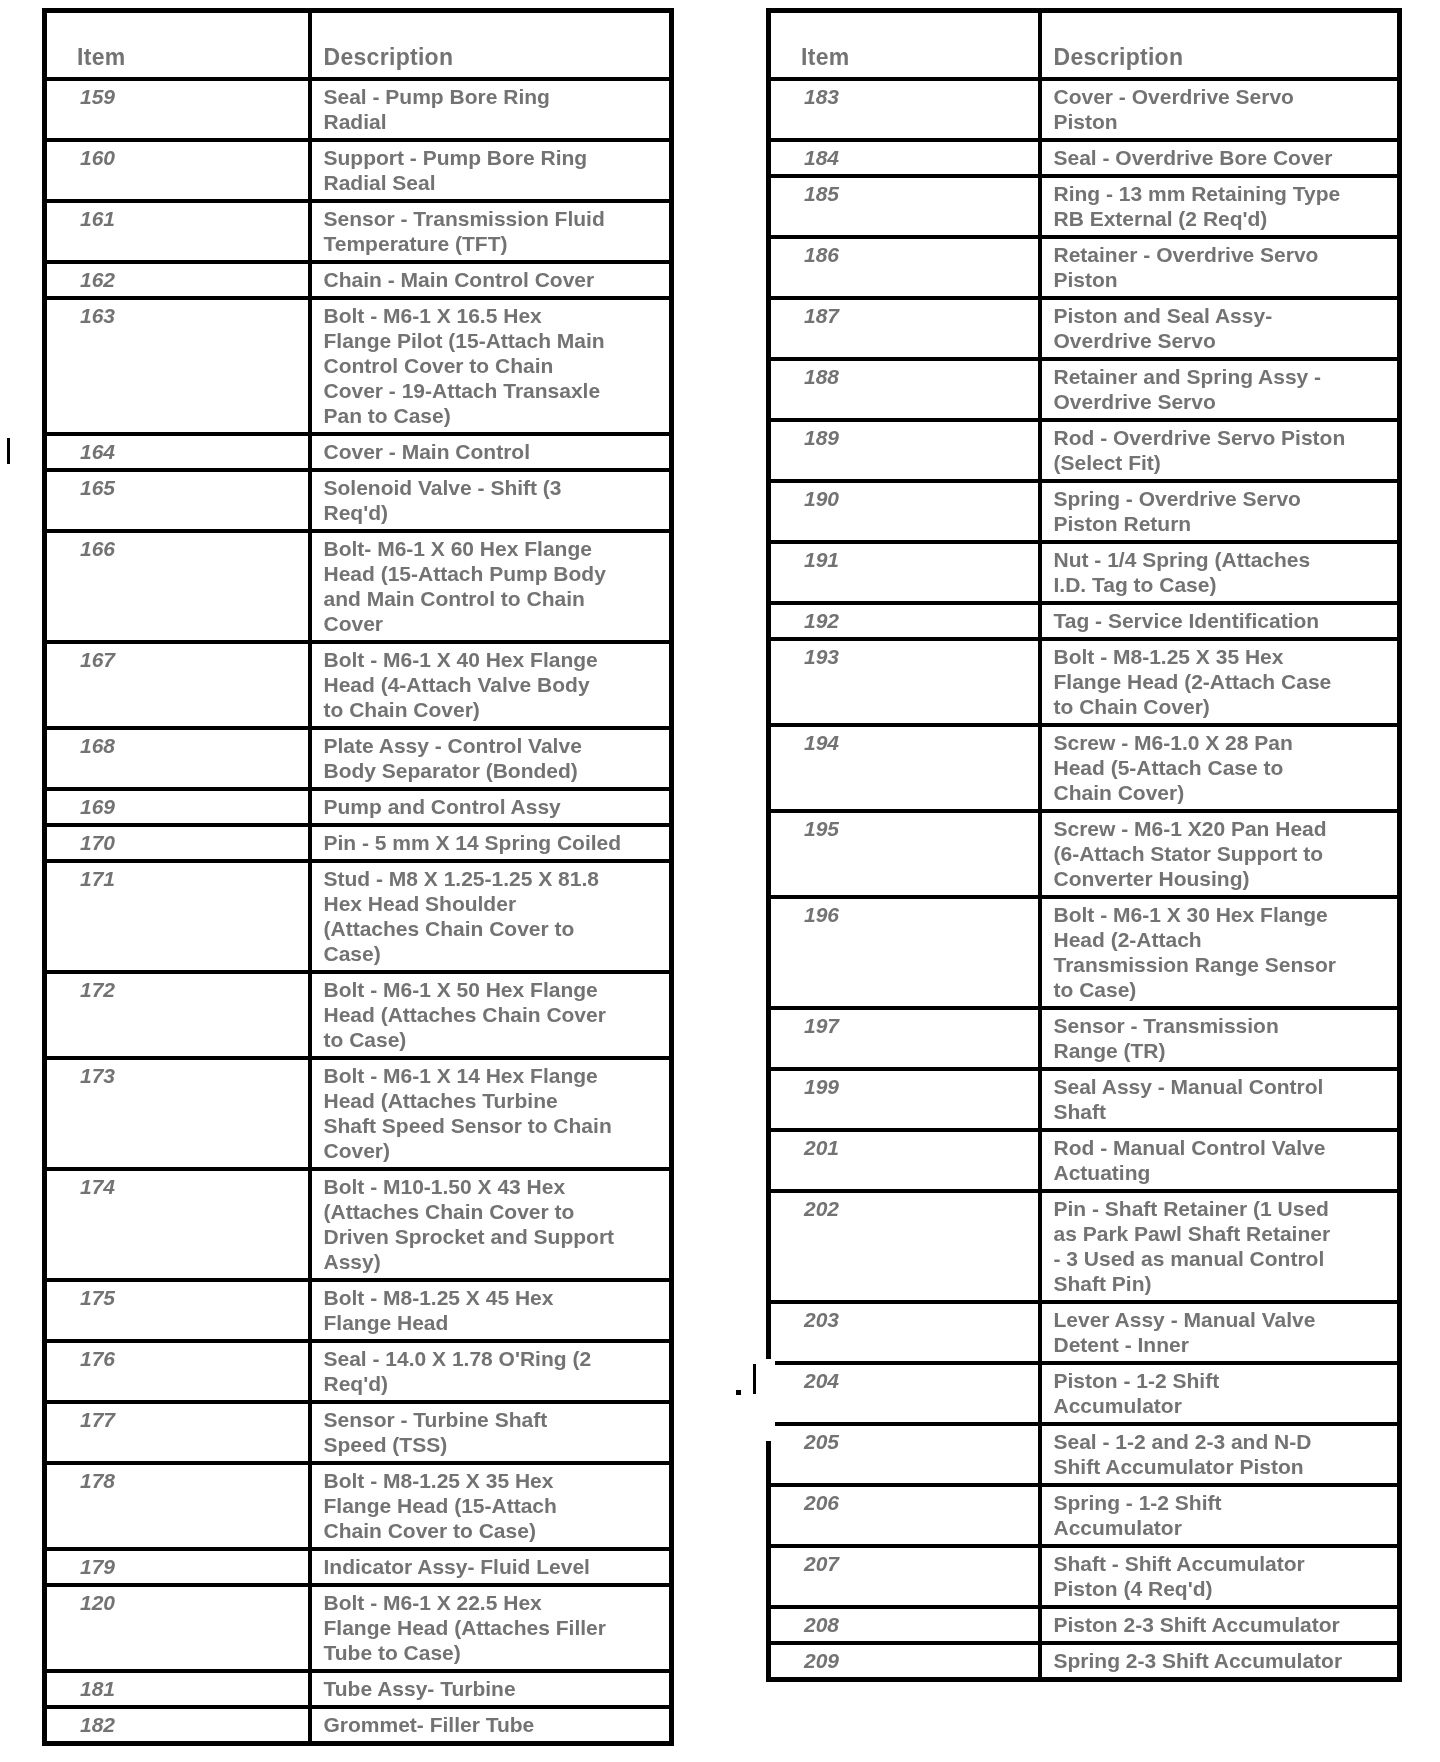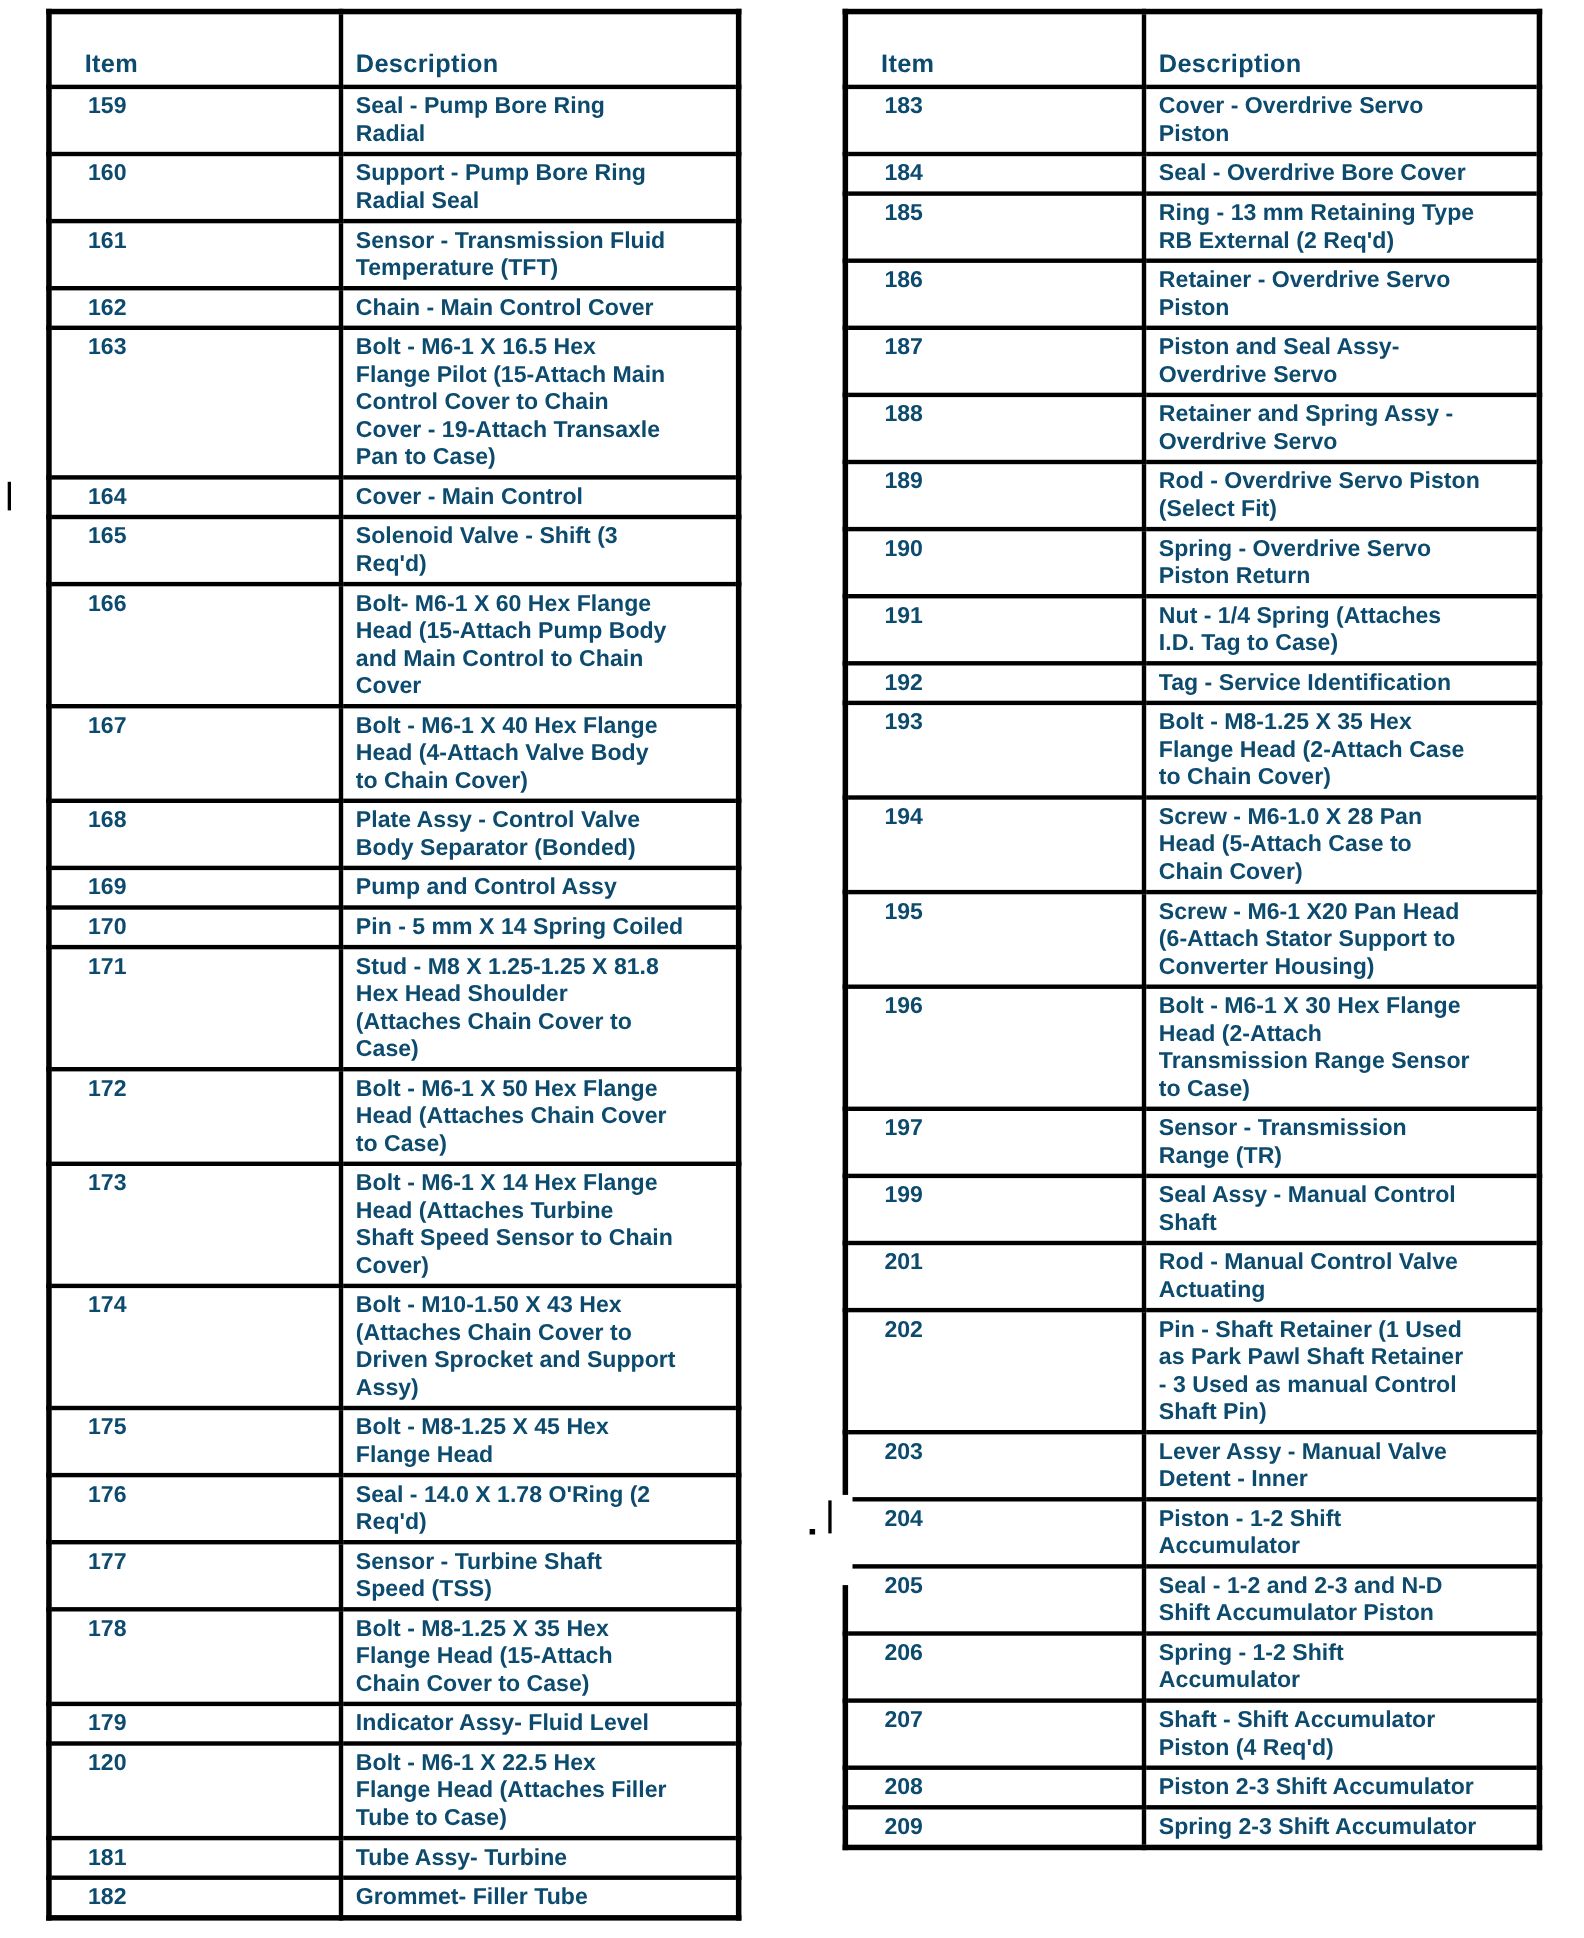--- a/index.html
+++ b/index.html
@@ -3,21 +3,21 @@
 <meta charset="utf-8">
 <style>
   html, body { margin: 0; padding: 0; background: #ffffff; }
   .page {
     position: relative;
     width: 1440px;
     height: 1762px;
     background: #ffffff;
     font-family: "Liberation Sans", sans-serif;
     font-weight: 700;
-    color: #0c4a6e;
+    color: #737373;
     overflow: hidden;
   }
   table.parts {
     position: absolute;
     top: 8px;
     border-collapse: collapse;
     table-layout: fixed;
     background: #ffffff;
     border: 5px solid #000000;
   }
@@ -36,21 +36,21 @@
   }
   th.h-item { padding-left: 30px; }
   th.h-desc { padding-left: 12px; }
   td {
     vertical-align: top;
     font-size: 21px;
     line-height: 25px;
     padding-top: 3px;
     padding-bottom: 4px;
   }
-  td.cell-item { padding-left: 33px; }
+  td.cell-item { padding-left: 33px; font-style: italic; }
   td.cell-desc {
     padding-left: 12px;
     padding-right: 4px;
     white-space: pre-line;
   }
   
   .artifact { position: absolute; background: #000000; }
   .artifact-margin-tick { left: 7px; top: 438px; width: 3px; height: 26px; }
   .artifact-border-gap  { left: 763px; top: 1359px; width: 12px; height: 82px; background: #ffffff; }
   .artifact-gap-tick    { left: 753px; top: 1364px; width: 3px; height: 30px; }

